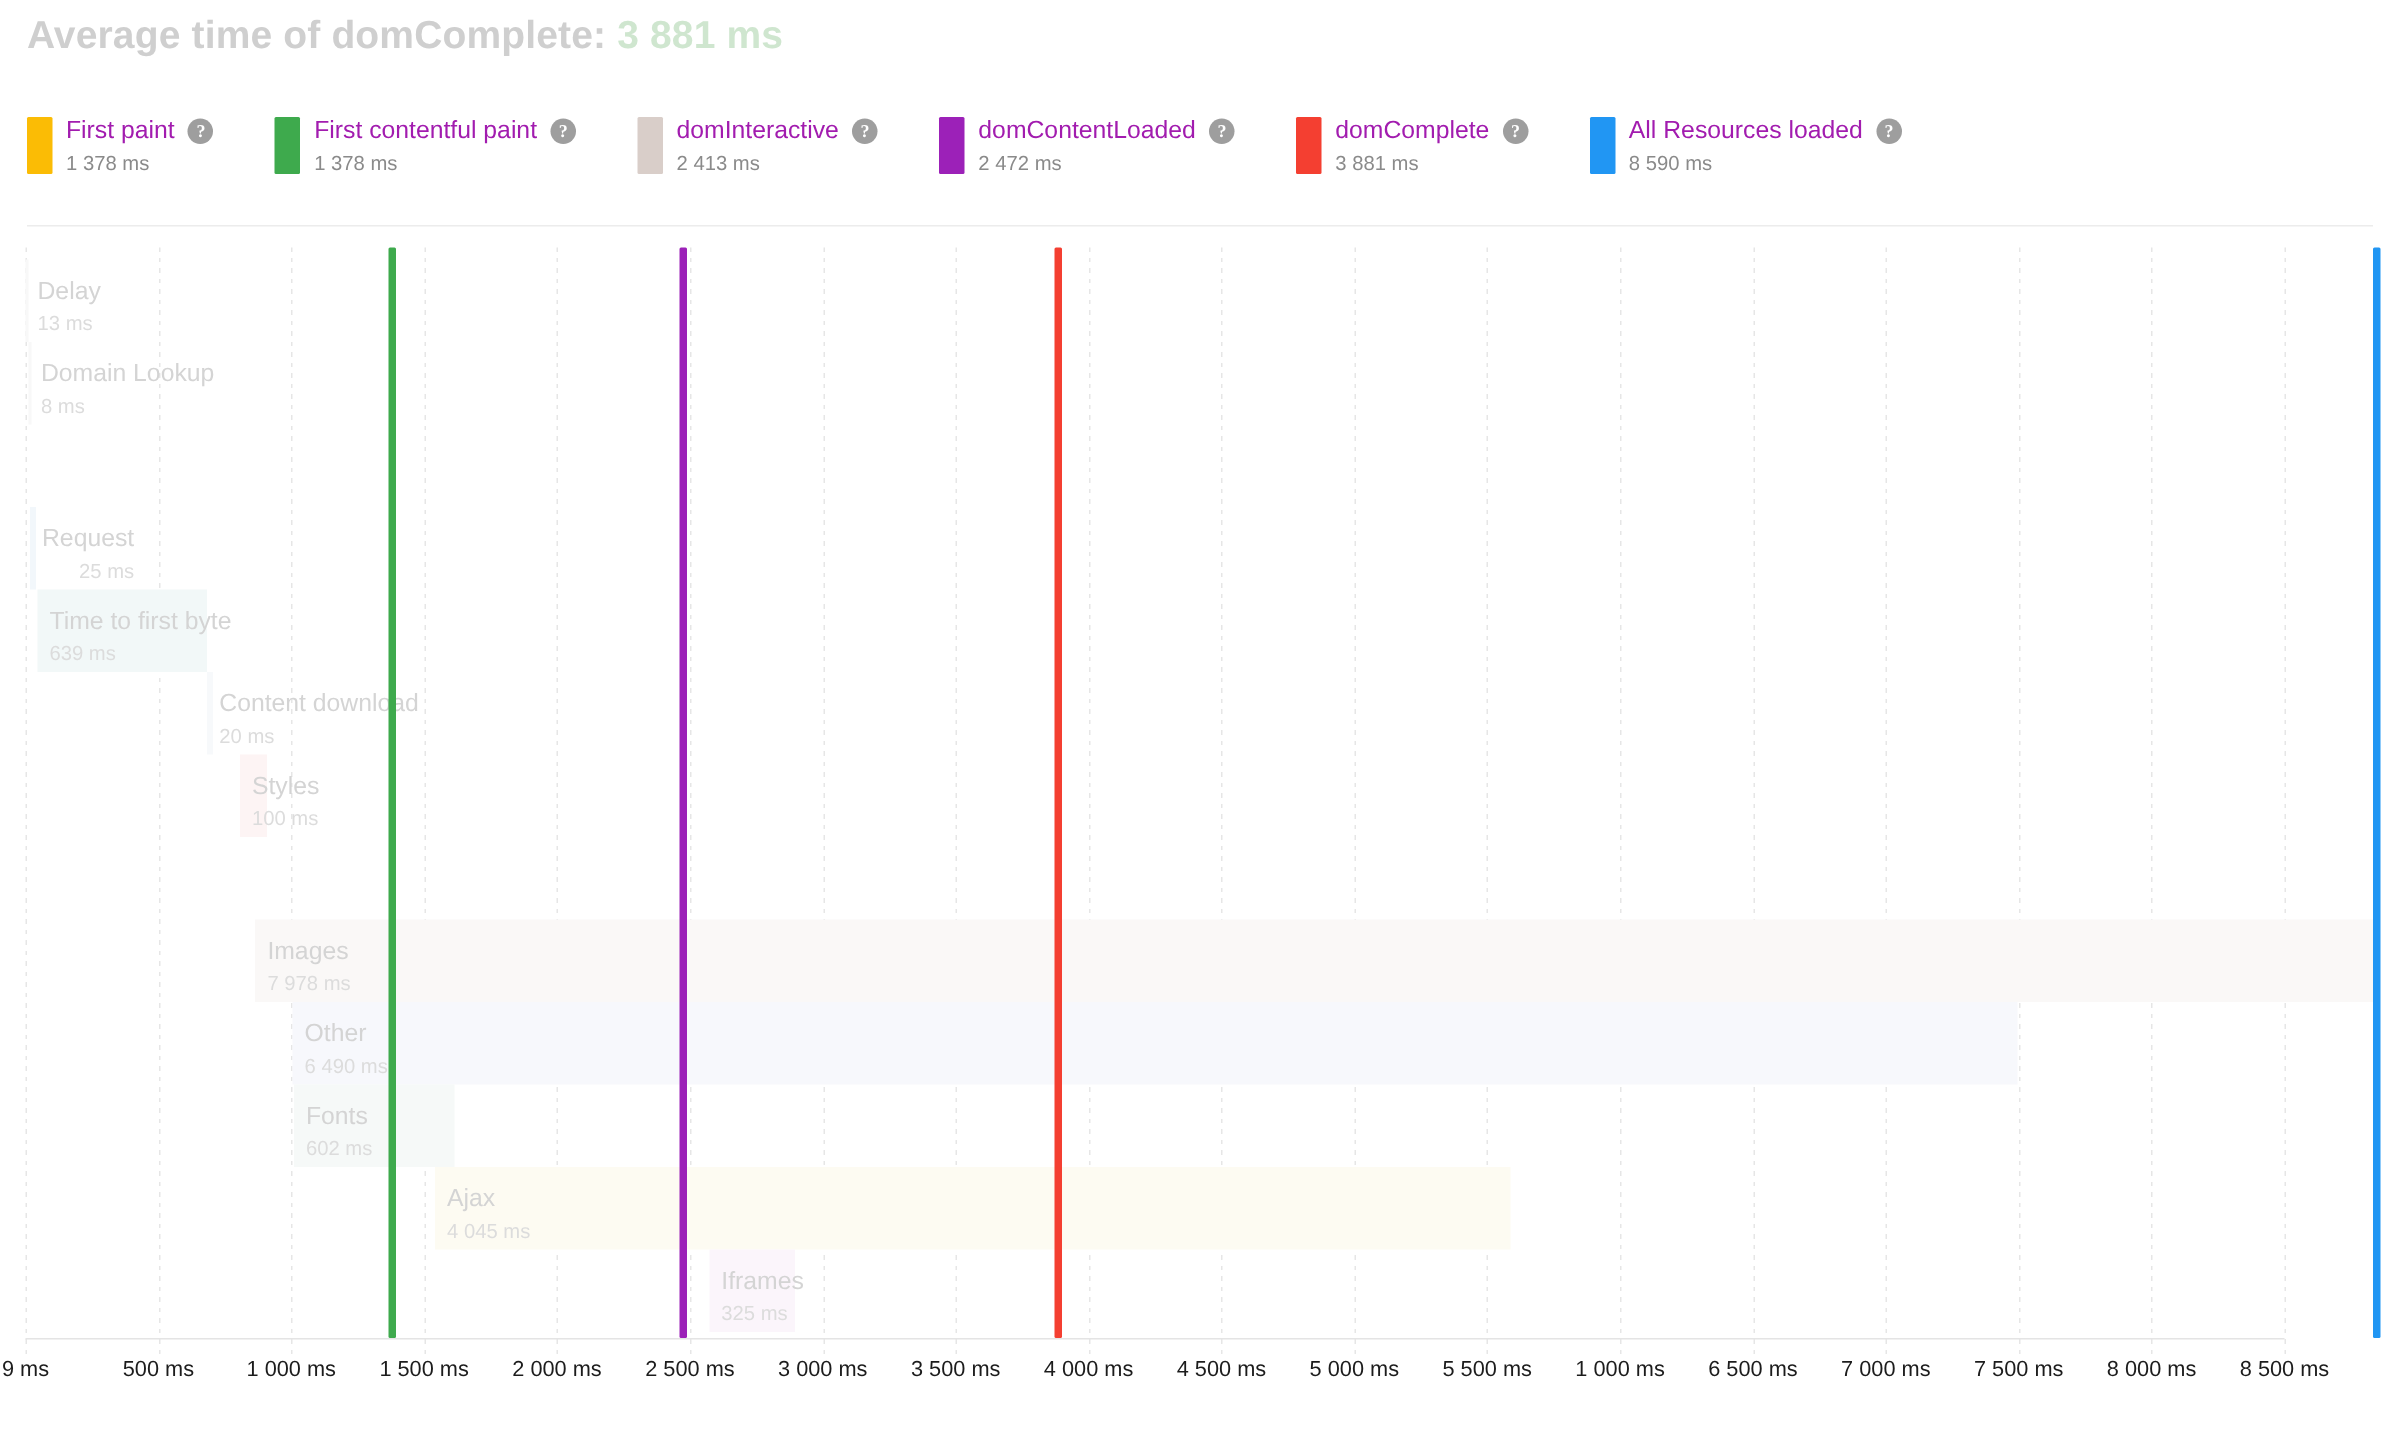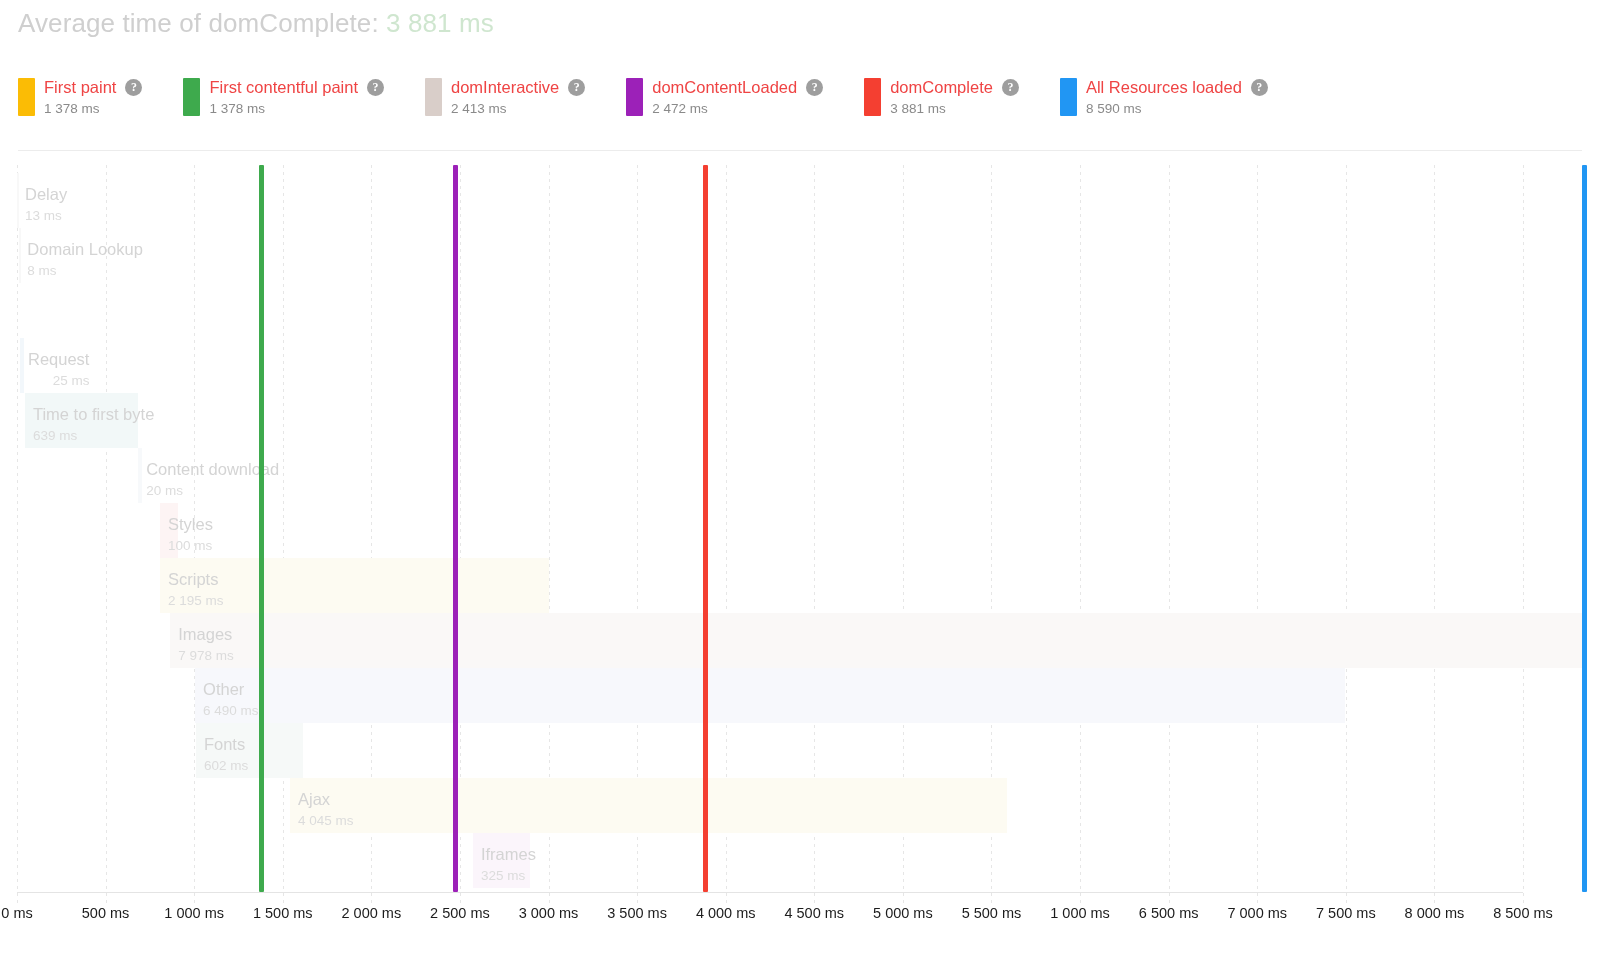--- a/index.html
+++ b/index.html
@@ -6,37 +6,37 @@
   body{
     width:1600px;height:953px;
     background:#ffffff;
     font-family:"Liberation Sans","DejaVu Sans",sans-serif;
     -webkit-font-smoothing:antialiased;
     overflow:hidden;
     position:relative;
   }
   
   #header{
-    position:absolute;left:0;top:0;width:1468px;height:52px;
+    position:absolute;left:0;top:0;width:1468px;height:52px;font-weight:bold;
   }
   #title{
     position:absolute;left:18px;top:8px;
     font-size:26px;color:#cfcfcf;letter-spacing:.1px;white-space:nowrap;
   }
   #title .val{color:#cfe6cf;}
   
   #legend{
     position:absolute;left:18px;top:78px;width:1564px;height:60px;
     display:flex;align-items:flex-start;
   }
   .legend-item{display:flex;align-items:flex-start;margin-right:41px;}
   .legend-swatch{width:17px;height:38px;flex:0 0 17px;border-radius:1px;margin-right:9px;}
   .legend-texts{display:flex;flex-direction:column;justify-content:flex-start;}
   .legend-row1{display:flex;align-items:center;}
-  .legend-label{font-size:16.5px;color:#ef4444;white-space:nowrap;line-height:19px;}
+  .legend-label{font-size:16.5px;color:#a21caf;white-space:nowrap;line-height:19px;}
   .legend-value{font-size:13.5px;color:#8a8a8a;margin-top:4px;line-height:15px;white-space:nowrap;}
   .help-icon{
     width:17px;height:17px;border-radius:50%;
     background:#9e9e9e;color:#ffffff;
     font-size:12px;font-weight:bold;line-height:17px;text-align:center;
     margin-left:9px;flex:0 0 17px;
     font-family:"Liberation Serif",serif;
   }
   #legend-divider{
     position:absolute;left:18px;top:150px;width:1564px;height:1px;background:#ececec;
@@ -198,27 +198,20 @@
           <div class="row-val">20 ms</div>
         </div>
       </div>
       <div class="row" style="top: 338px;">
         <div class="bar" style="left: 159.981px; width: 17.7176px; background: rgb(253, 244, 244);"></div>
         <div class="row-labels" style="left: 159.981px;">
           <div class="row-name">Styles</div>
           <div class="row-val">100 ms</div>
         </div>
       </div>
-      <div class="row" style="top: 393px;">
-        <div class="bar" style="left: 159.981px; width: 388.902px; background: rgb(253, 251, 242);"></div>
-        <div class="row-labels" style="left: 159.981px;">
-          <div class="row-name">Scripts</div>
-          <div class="row-val">2 195 ms</div>
-        </div>
-      </div>
       <div class="row" style="top: 448px;">
         <div class="bar" style="left: 170.258px; width: 1413.51px; background: rgb(250, 248, 247);"></div>
         <div class="row-labels" style="left: 170.258px;">
           <div class="row-name">Images</div>
           <div class="row-val">7 978 ms</div>
         </div>
       </div>
       <div class="row" style="top: 503px;">
         <div class="bar" style="left: 195.062px; width: 1149.88px; background: rgb(247, 248, 252);"></div>
         <div class="row-labels" style="left: 195.062px;">
@@ -247,21 +240,21 @@
           <div class="row-val">325 ms</div>
         </div>
       </div>
       <div class="marker" style="left: 259.149px; background: rgb(62, 170, 77);"></div>
       <div class="marker" style="left: 452.98px; background: rgb(156, 33, 184);"></div>
       <div class="marker" style="left: 702.622px; background: rgb(244, 63, 49);"></div>
       <div class="marker" style="left: 1581.77px; background: rgb(33, 150, 243);"></div>
     </div>
   <div id="axis-line"></div>
   <div id="axis">
-      <div class="tick-label" style="left: 17px;">0 ms</div>
+      <div class="tick-label" style="left: 17px;">9 ms</div>
       <div class="tick-label" style="left: 105.588px;">500 ms</div>
       <div class="tick-label" style="left: 194.176px;">1 000 ms</div>
       <div class="tick-label" style="left: 282.765px;">1 500 ms</div>
       <div class="tick-label" style="left: 371.353px;">2 000 ms</div>
       <div class="tick-label" style="left: 459.941px;">2 500 ms</div>
       <div class="tick-label" style="left: 548.529px;">3 000 ms</div>
       <div class="tick-label" style="left: 637.118px;">3 500 ms</div>
       <div class="tick-label" style="left: 725.706px;">4 000 ms</div>
       <div class="tick-label" style="left: 814.294px;">4 500 ms</div>
       <div class="tick-label" style="left: 902.882px;">5 000 ms</div>

